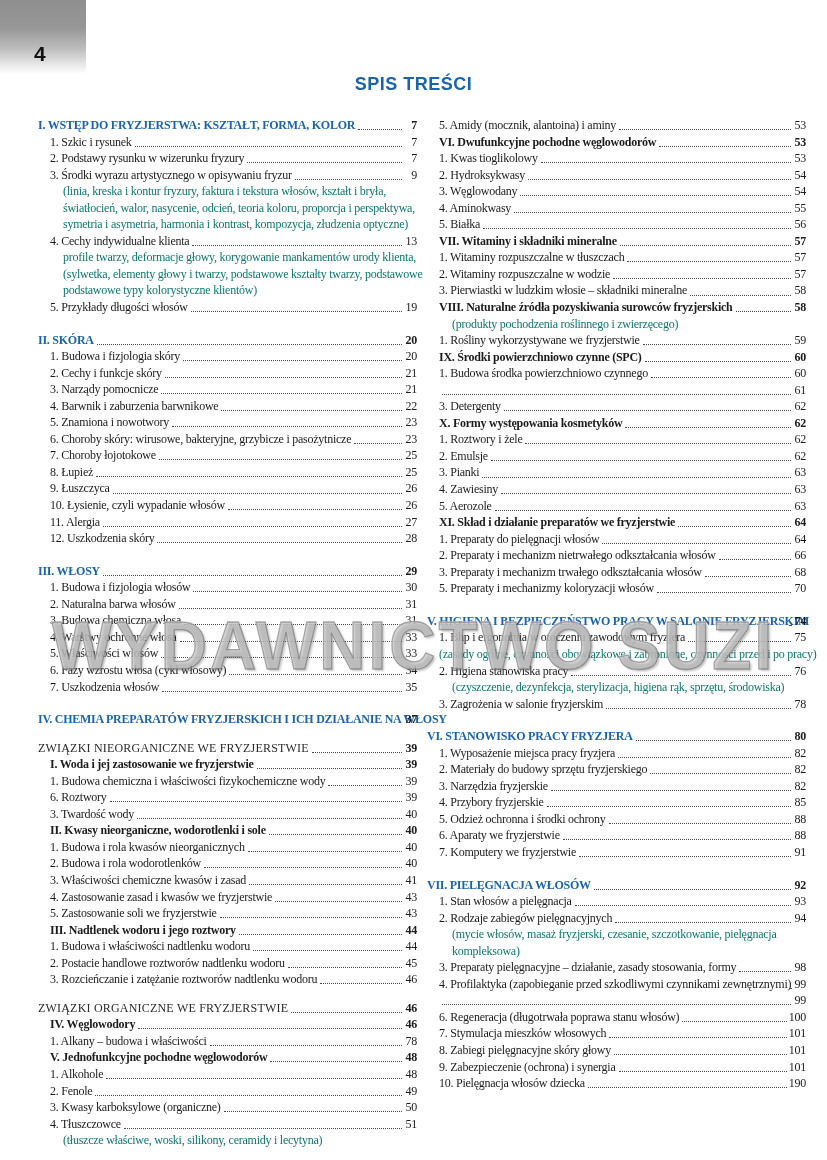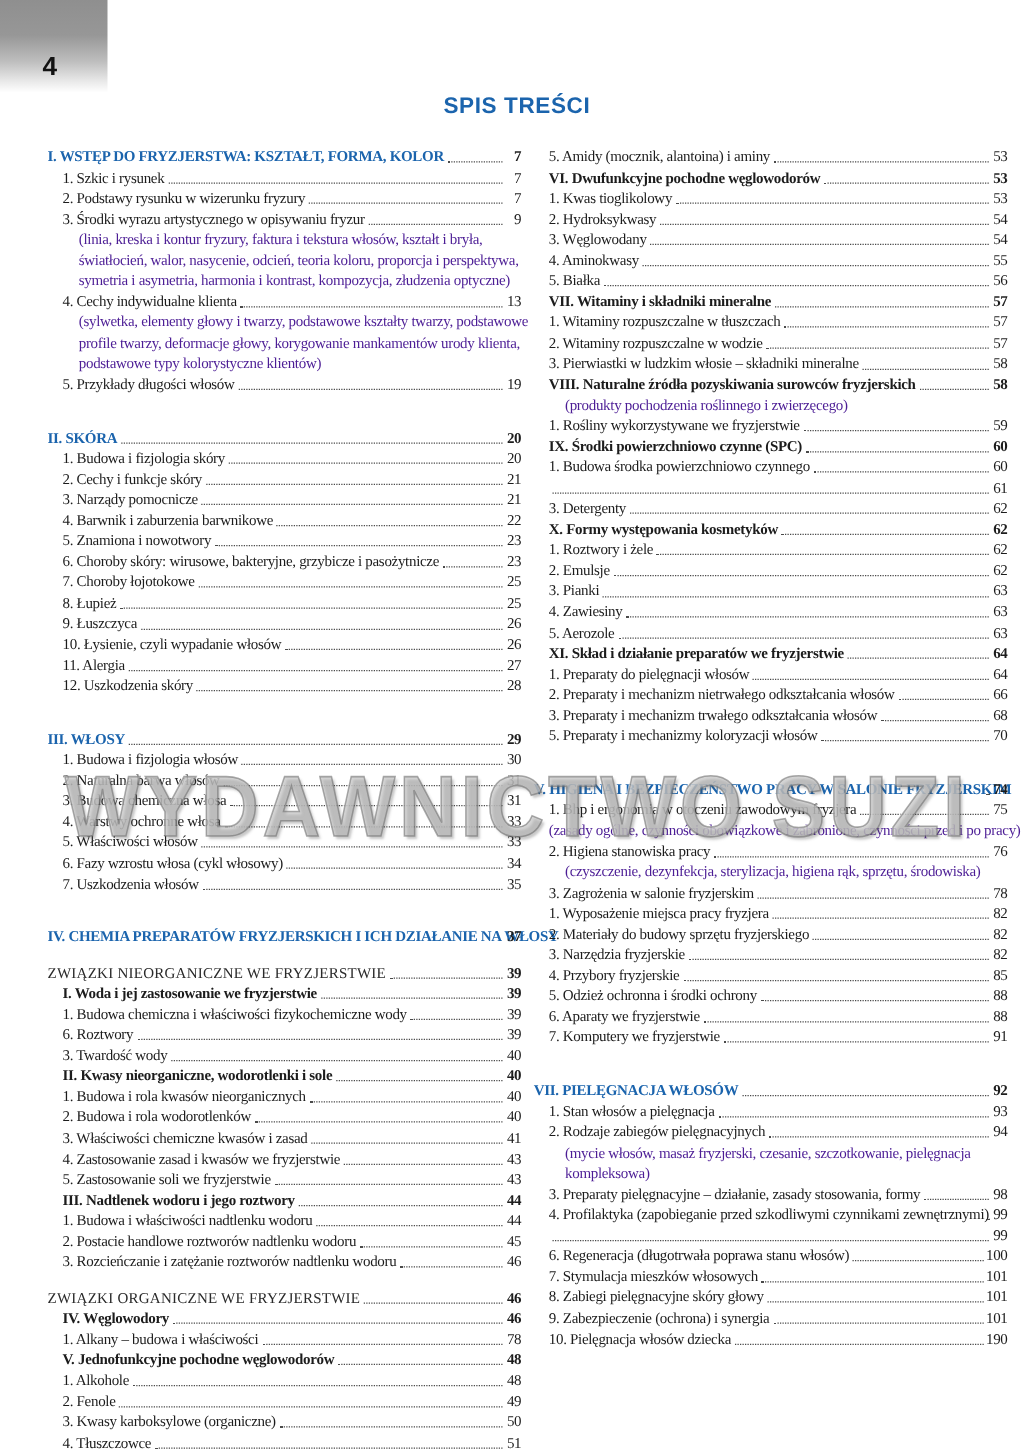--- a/index.html
+++ b/index.html
@@ -26,36 +26,36 @@
   
   .cols {
     position:absolute; top:117px; left:38px; width:767px;
     display:flex; gap:10px;
   }
   .col { width:379px; flex:0 0 379px; }
   .row {
     display:flex; align-items:baseline; white-space:nowrap;
     font-size:12px; line-height:16.55px; letter-spacing:-0.25px;
   }
-  .row.gap { margin-top:26px; }
+  .row.gap { margin-top:16px; }
   .i-1 { padding-left:12px; }
   .i-2 { padding-left:25px; }
   .txt { flex:0 1 auto; min-width:0; }
   .lead {
     flex:1 1 auto; min-width:2px; align-self:flex-end;
     border-bottom:1.6px dotted #4a4a4a; margin:0 2px 3.5px 3px; height:0;
   }
   .lead.nolead { border-bottom:none; }
   .pg { flex:0 0 auto; min-width:13px; text-align:right; }
   .s-chapter .txt { font-weight:bold; color:var(--blue); }
   .s-chapter .pg  { font-weight:bold; }
   .s-caps .txt { color:#2a2a2a; letter-spacing:0.2px;margin-top:12px; }
   .s-caps .pg  { font-weight:bold; }
   .s-bold .txt, .s-bold .pg { font-weight:bold; }
-  .s-note { color:#4c1d95; }
+  .s-note { color:#0f766e; }
   
   .watermark {
     position:absolute; top:608px; left:0; width:100%; text-align:center;
     font-family:"Liberation Sans",sans-serif; font-weight:bold; font-size:64px;
     letter-spacing:3px; white-space:nowrap;
     color:rgba(178,178,178,0.55);
     -webkit-text-stroke:1.2px rgba(105,105,105,0.55);
     text-shadow:2px 2px 2px rgba(70,70,70,0.30), -1px -1px 0 rgba(255,255,255,0.65);
     transform:scaleY(1.08);
     pointer-events:none; z-index:5;
@@ -101,24 +101,24 @@
         </div>
         <div class="row s-note i-2">
           <span class="txt">symetria i asymetria, harmonia i kontrast, kompozycja, złudzenia optyczne)</span>
         </div>
         <div class="row s-item i-1">
           <span class="txt">4. Cechy indywidualne klienta</span>
           <span class="lead"></span>
           <span class="pg">13</span>
         </div>
         <div class="row s-note i-2">
+          <span class="txt">profile twarzy, deformacje głowy, korygowanie mankamentów urody klienta,</span>
+        </div>
+        <div class="row s-note i-2">
           <span class="txt">(sylwetka, elementy głowy i twarzy, podstawowe kształty twarzy, podstawowe</span>
-        </div>
-        <div class="row s-note i-2">
-          <span class="txt">profile twarzy, deformacje głowy, korygowanie mankamentów urody klienta,</span>
         </div>
         <div class="row s-note i-2">
           <span class="txt">podstawowe typy kolorystyczne klientów)</span>
         </div>
         <div class="row s-item i-1">
           <span class="txt">5. Przykłady długości włosów</span>
           <span class="lead"></span>
           <span class="pg">19</span>
         </div>
         <div class="row s-chapter i-0 gap">
@@ -511,20 +511,25 @@
           <span class="lead"></span>
           <span class="pg">76</span>
         </div>
         <div class="row s-note i-2">
           <span class="txt">(czyszczenie, dezynfekcja, sterylizacja, higiena rąk, sprzętu, środowiska)</span>
         </div>
         <div class="row s-item i-1">
           <span class="txt">3. Zagrożenia w salonie fryzjerskim</span>
           <span class="lead"></span>
           <span class="pg">78</span>
+        </div>
+        <div class="row s-chapter i-0 gap">
+          <span class="txt">VI. STANOWISKO PRACY FRYZJERA</span>
+          <span class="lead"></span>
+          <span class="pg">80</span>
         </div>
         <div class="row s-item i-1">
           <span class="txt">1. Wyposażenie miejsca pracy fryzjera</span>
           <span class="lead"></span>
           <span class="pg">82</span>
         </div>
         <div class="row s-item i-1">
           <span class="txt">2. Materiały do budowy sprzętu fryzjerskiego</span>
           <span class="lead"></span>
           <span class="pg">82</span>

